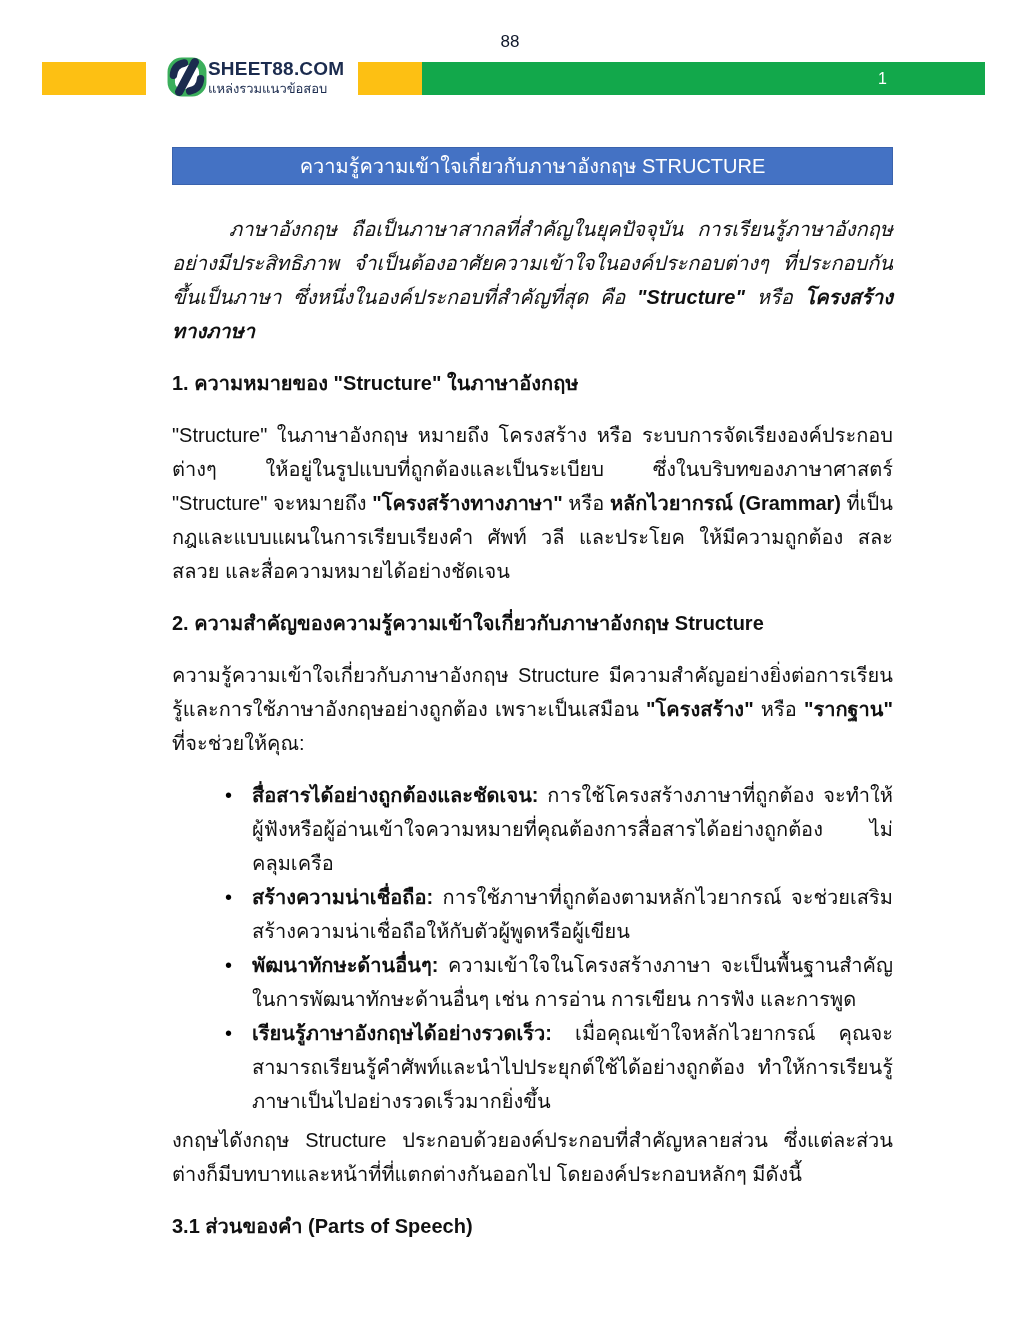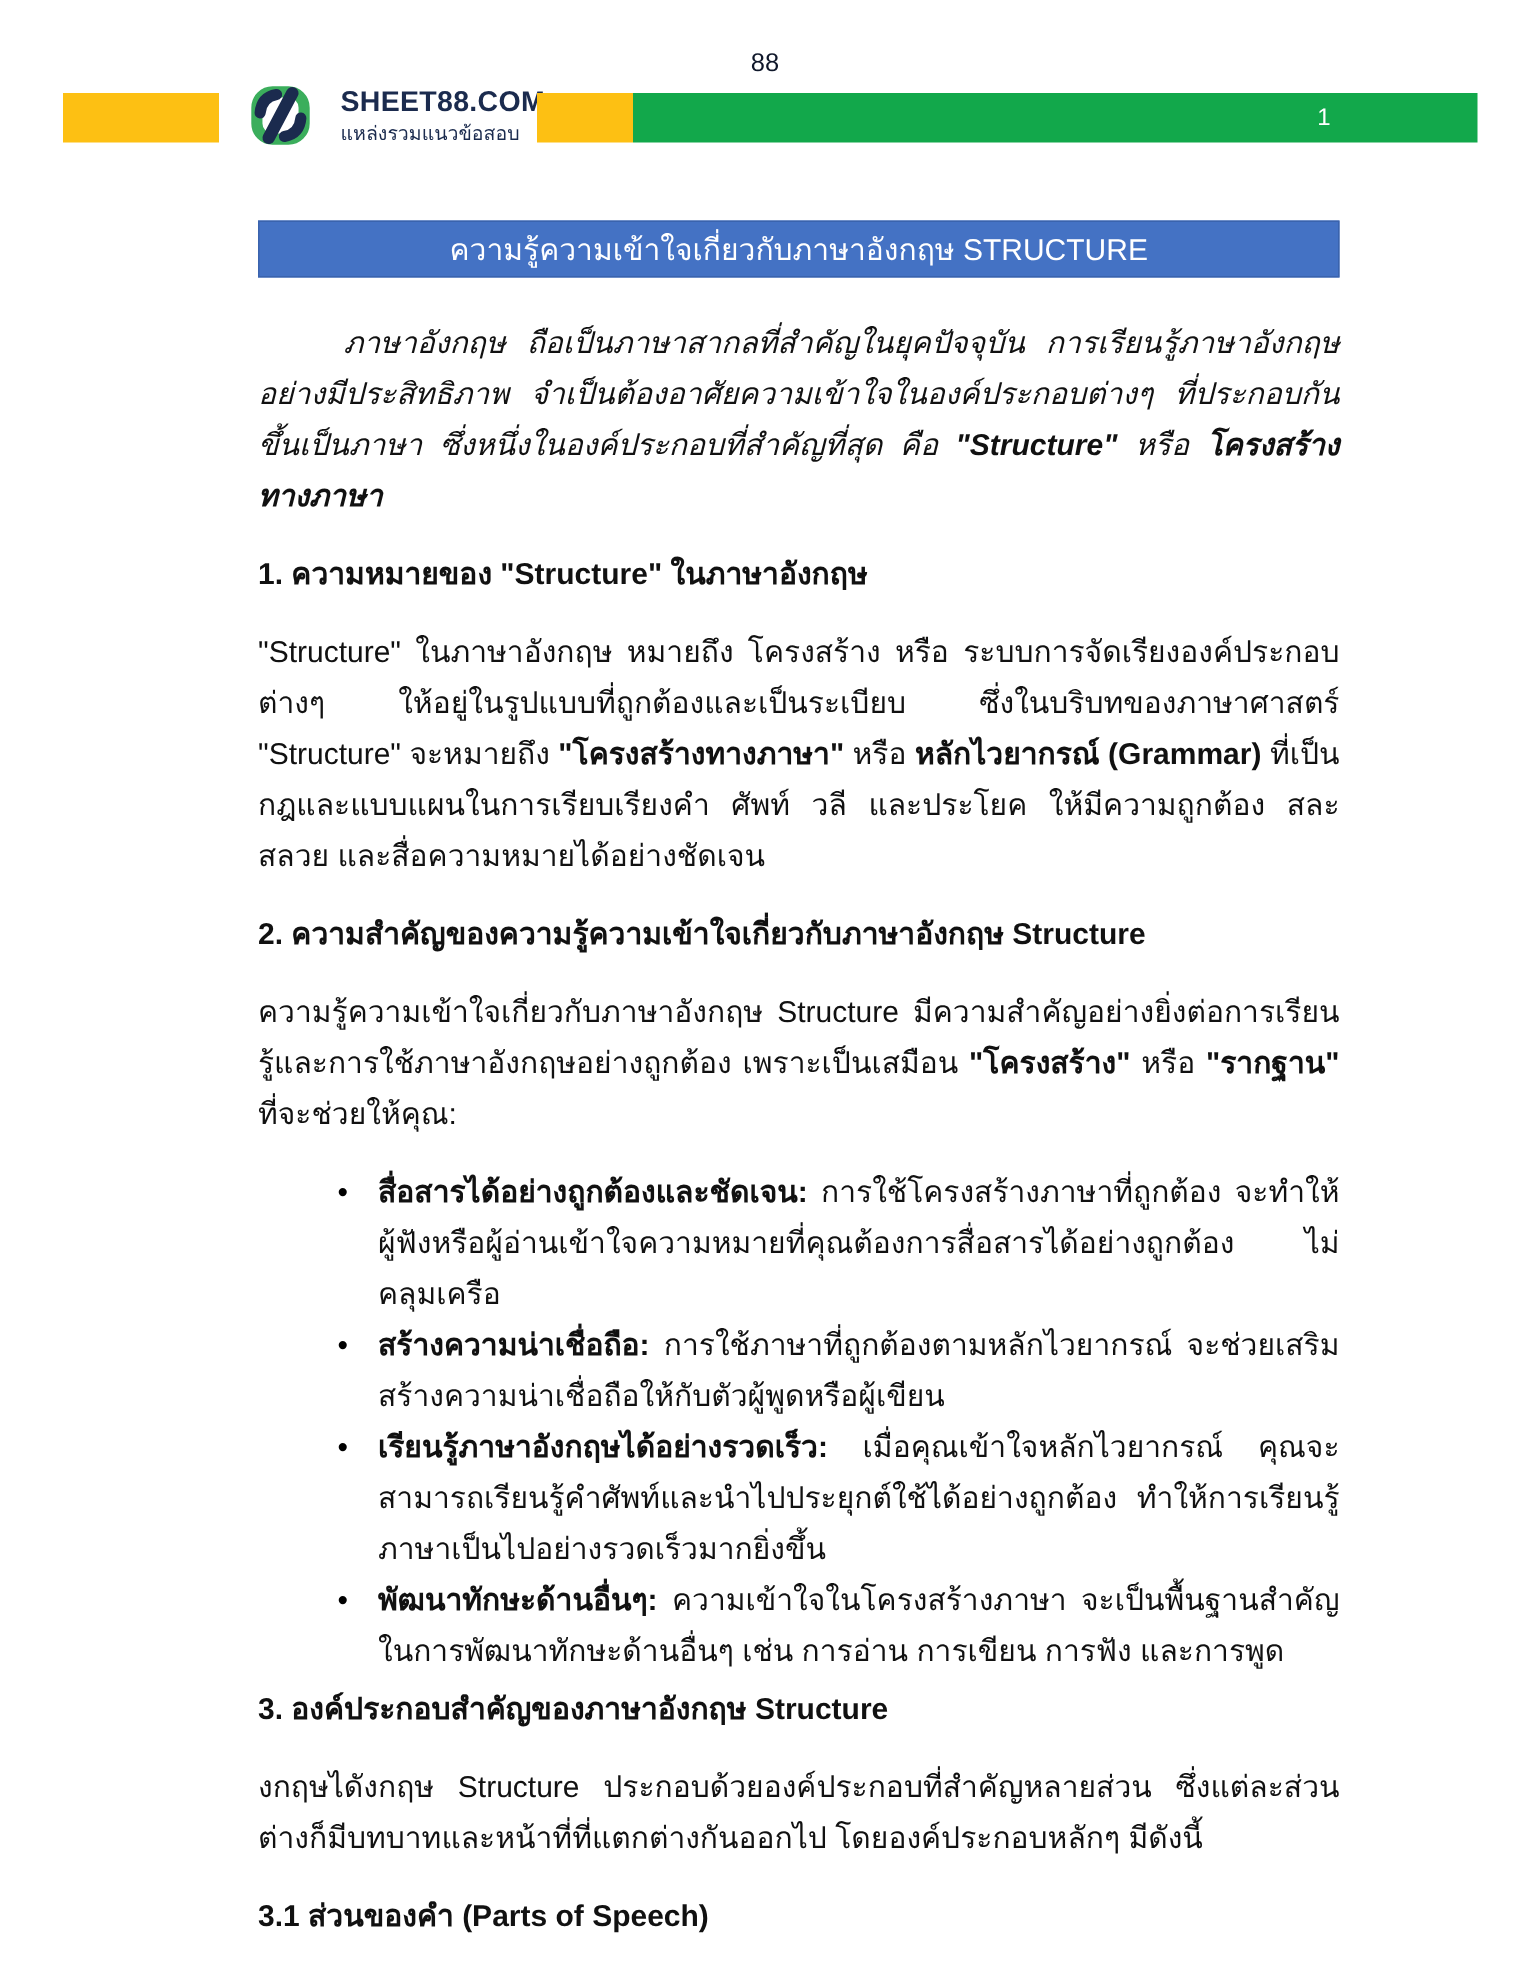--- a/index.html
+++ b/index.html
@@ -19,21 +19,21 @@
     position:absolute;top:32px;left:0;width:100%;text-align:center;
     font-size:17px;color:#0f172a;
   }
   .hdr-yellow-left{position:absolute;left:42px;top:62px;width:104px;height:33px;background:var(--yellow);}
   .hdr-yellow-mid{position:absolute;left:358px;top:62px;width:64px;height:33px;background:var(--yellow);}
   .hdr-green{
     position:absolute;left:422px;top:62px;width:563px;height:33px;background:var(--green);
     color:#fff;font-size:16px;display:flex;align-items:center;justify-content:flex-end;
     padding-right:98px;box-sizing:border-box;
   }
-  .logo{position:absolute;left:166px;top:56px;display:flex;align-items:center;gap:19px;}
+  .logo{position:absolute;left:166px;top:56px;display:flex;align-items:center;gap:0;}
   .logo svg{width:42px;height:42px;display:block;}
   .logo-text{display:flex;flex-direction:column;justify-content:center;}
   .logo-name{font-size:19px;font-weight:bold;color:var(--navy);line-height:20px;letter-spacing:.2px;}
   .logo-tag{font-size:13px;color:var(--navy);line-height:15px;margin-top:2px;}
   .banner{
     position:absolute;left:172px;top:147px;width:721px;height:38px;background:var(--banner);
     border:1px solid #3a63ad;box-sizing:border-box;color:#fff;font-size:20px;
     display:flex;align-items:center;justify-content:center;
   }
   .content{
@@ -79,19 +79,18 @@
 
 <div class="content" id="content">
     <p class="para indent"><span>ภาษาอังกฤษ ถือเป็นภาษาสากลที่สำคัญในยุคปัจจุบัน การเรียนรู้ภาษาอังกฤษอย่างมีประสิทธิภาพ จำเป็นต้องอาศัยความเข้าใจในองค์ประกอบต่างๆ ที่ประกอบกันขึ้นเป็นภาษา ซึ่งหนึ่งในองค์ประกอบที่สำคัญที่สุด คือ </span><span class="b">"Structure"</span><span> หรือ </span><span class="b">โครงสร้างทางภาษา</span></p>
     <p class="heading"><span class="b">1. ความหมายของ "Structure" ในภาษาอังกฤษ</span></p>
     <p class="para"><span>"Structure" ในภาษาอังกฤษ หมายถึง โครงสร้าง หรือ ระบบการจัดเรียงองค์ประกอบต่างๆ ให้อยู่ในรูปแบบที่ถูกต้องและเป็นระเบียบ ซึ่งในบริบทของภาษาศาสตร์ "Structure" จะหมายถึง </span><span class="b">"โครงสร้างทางภาษา"</span><span> หรือ </span><span class="b">หลักไวยากรณ์ (Grammar)</span><span> ที่เป็นกฎและแบบแผนในการเรียบเรียงคำ ศัพท์ วลี และประโยค ให้มีความถูกต้อง สละสลวย และสื่อความหมายได้อย่างชัดเจน</span></p>
     <p class="heading"><span class="b">2. ความสำคัญของความรู้ความเข้าใจเกี่ยวกับภาษาอังกฤษ Structure</span></p>
     <p class="para"><span>ความรู้ความเข้าใจเกี่ยวกับภาษาอังกฤษ Structure มีความสำคัญอย่างยิ่งต่อการเรียนรู้และการใช้ภาษาอังกฤษอย่างถูกต้อง เพราะเป็นเสมือน </span><span class="b">"โครงสร้าง"</span><span> หรือ </span><span class="b">"รากฐาน"</span><span> ที่จะช่วยให้คุณ:</span></p>
     <ul>
       <li><span class="b">สื่อสารได้อย่างถูกต้องและชัดเจน:</span><span> การใช้โครงสร้างภาษาที่ถูกต้อง จะทำให้ผู้ฟังหรือผู้อ่านเข้าใจความหมายที่คุณต้องการสื่อสารได้อย่างถูกต้อง ไม่คลุมเครือ</span></li>
       <li><span class="b">สร้างความน่าเชื่อถือ:</span><span> การใช้ภาษาที่ถูกต้องตามหลักไวยากรณ์ จะช่วยเสริมสร้างความน่าเชื่อถือให้กับตัวผู้พูดหรือผู้เขียน</span></li>
+      <li><span class="b">พัฒนาทักษะด้านอื่นๆ:</span><span> ความเข้าใจในโครงสร้างภาษา จะเป็นพื้นฐานสำคัญในการพัฒนาทักษะด้านอื่นๆ เช่น การอ่าน การเขียน การฟัง และการพูด</span></li>
       <li><span class="b">เรียนรู้ภาษาอังกฤษได้อย่างรวดเร็ว:</span><span> เมื่อคุณเข้าใจหลักไวยากรณ์ คุณจะสามารถเรียนรู้คำศัพท์และนำไปประยุกต์ใช้ได้อย่างถูกต้อง ทำให้การเรียนรู้ภาษาเป็นไปอย่างรวดเร็วมากยิ่งขึ้น</span></li>
-      <li><span class="b">พัฒนาทักษะด้านอื่นๆ:</span><span> ความเข้าใจในโครงสร้างภาษา จะเป็นพื้นฐานสำคัญในการพัฒนาทักษะด้านอื่นๆ เช่น การอ่าน การเขียน การฟัง และการพูด</span></li>
     </ul>
-    <p class="heading"><span class="b">3. องค์ประกอบสำคัญของภาษาอังกฤษ Structure</span></p>
     <p class="para"><span>งกฤษไดังกฤษ Structure ประกอบด้วยองค์ประกอบที่สำคัญหลายส่วน ซึ่งแต่ละส่วนต่างก็มีบทบาทและหน้าที่ที่แตกต่างกันออกไป โดยองค์ประกอบหลักๆ มีดังนี้</span></p>
     <p class="heading"><span class="b">3.1 ส่วนของคำ (Parts of Speech)</span></p>
   </div>
 
 </body></html>

